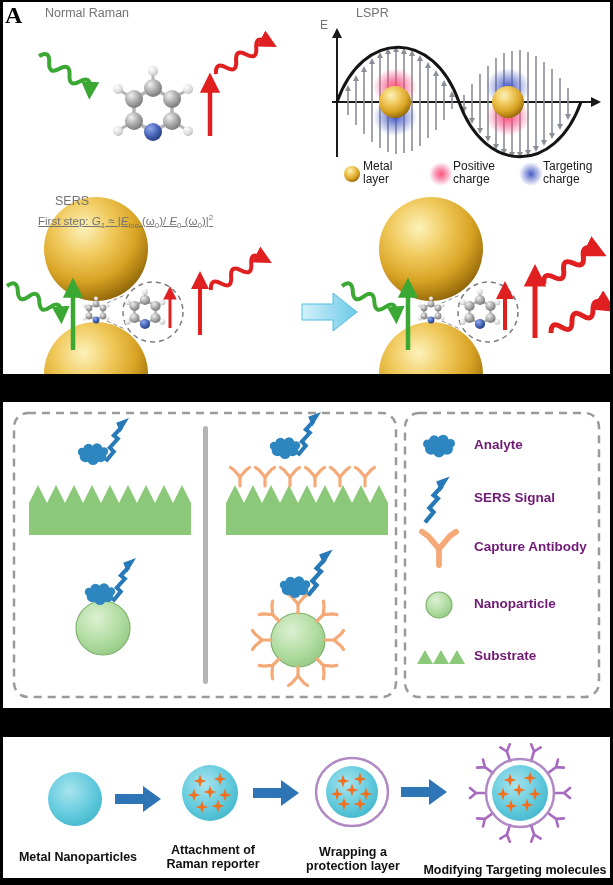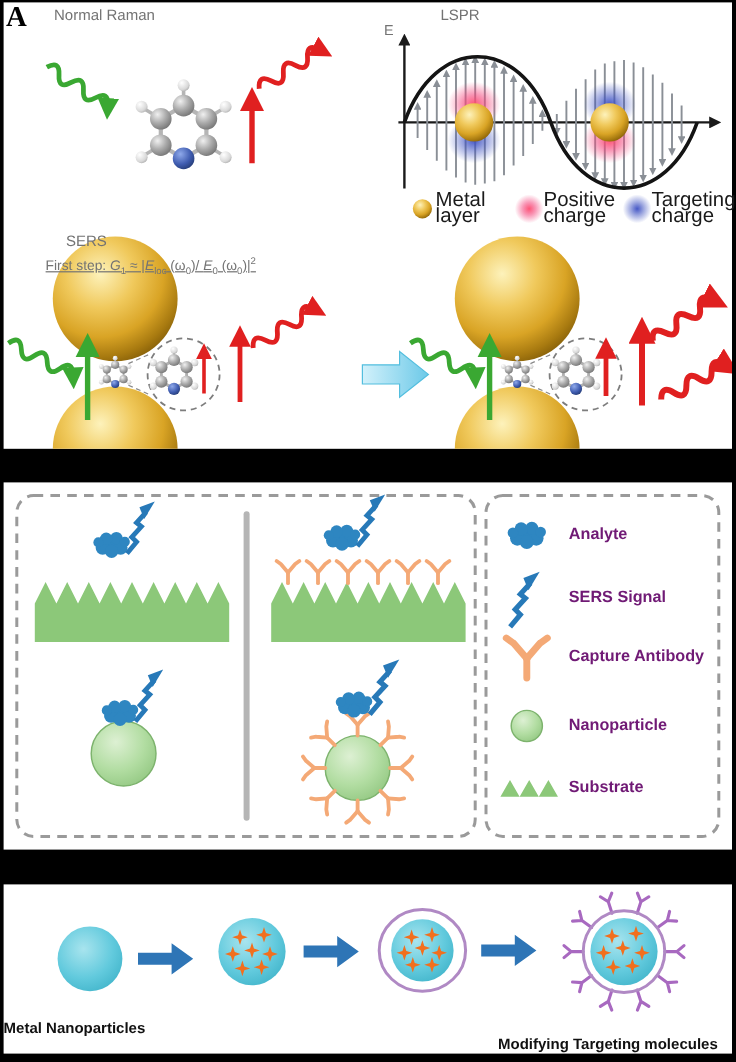--- a/index.html
+++ b/index.html
@@ -5,31 +5,31 @@
   html,body{margin:0;padding:0;background:#000;}
   .page{position:relative;width:613px;height:885px;background:#000;font-family:"Liberation Sans",sans-serif;overflow:hidden;}
   .panel{position:absolute;left:3px;width:607px;background:#fff;}
   .panel-a{top:2px;height:372px;}
   .panel-b{top:402px;height:306px;}
   .panel-c{top:737px;height:141px;}
   .panel svg{position:absolute;left:0;top:0;}
   .txt{position:absolute;color:#737373;white-space:nowrap;}
   .label-a{left:2px;top:0px;font-family:"Liberation Serif",serif;font-size:24px;font-weight:bold;color:#000;}
   .t-normal-raman{left:42px;top:4px;font-size:12.5px;}
-  .t-lspr{left:364px;top:4px;font-size:12.5px;}
+  .t-lspr{left:353px;top:4px;font-size:12.5px;}
   .t-e{left:317px;top:16px;font-size:12px;}
-  .lspr-leg{position:absolute;top:158px;font-size:17px;line-height:13px;color:#1a1a1a;}
+  .lspr-leg{position:absolute;top:158px;font-size:12px;line-height:13px;color:#1a1a1a;}
   .t-sers{left:52px;top:192px;font-size:12.5px;}
   .t-first{left:35px;top:211px;font-size:11.5px;text-decoration:underline;}
   .t-second{left:340px;top:211px;font-size:11.5px;}
   sub{font-size:8px;vertical-align:sub;}
   sup{font-size:8px;vertical-align:super;}
   .it{font-style:italic;}
   .b-label{position:absolute;left:471px;font-size:13.5px;font-weight:bold;color:#701a75;white-space:nowrap;}
-  .c-label{position:absolute;font-size:12.5px;font-weight:bold;color:#111;text-align:left;line-height:14px;}
+  .c-label{position:absolute;font-size:12.5px;font-weight:bold;color:#111;text-align:center;line-height:14px;}
 </style>
 </head>
 <body>
 
 <div class="page">
 
   <div class="panel panel-a">
     <svg width="607" height="372" viewBox="0 0 607 372">
       <defs>
         <radialGradient id="a-gold" cx="0.38" cy="0.3" r="0.78">
@@ -385,18 +385,26 @@
         <use href="#c-star" xlink:href="#c-star" transform="translate(516,53)"></use>
         <use href="#c-star" xlink:href="#c-star" transform="translate(532,57)"></use>
         <use href="#c-star" xlink:href="#c-star" transform="translate(508,69)"></use>
         <use href="#c-star" xlink:href="#c-star" transform="translate(524,68)"></use>
       </g>
     </svg>
 
     <div class="c-label" style="left:0px;top:113px;width:150px">
       <div>Metal Nanoparticles</div>
     </div>
+    <div class="c-label" style="left:138px;top:106px;width:144px">
+      <div>Attachment of</div>
+      <div>Raman reporter</div>
+    </div>
+    <div class="c-label" style="left:280px;top:108px;width:140px">
+      <div>Wrapping a</div>
+      <div>protection layer</div>
+    </div>
     <div class="c-label" style="left:412px;top:126px;width:200px">
       <div>Modifying Targeting molecules</div>
     </div>
   </div>
 
 </div>
 
 </body></html>

